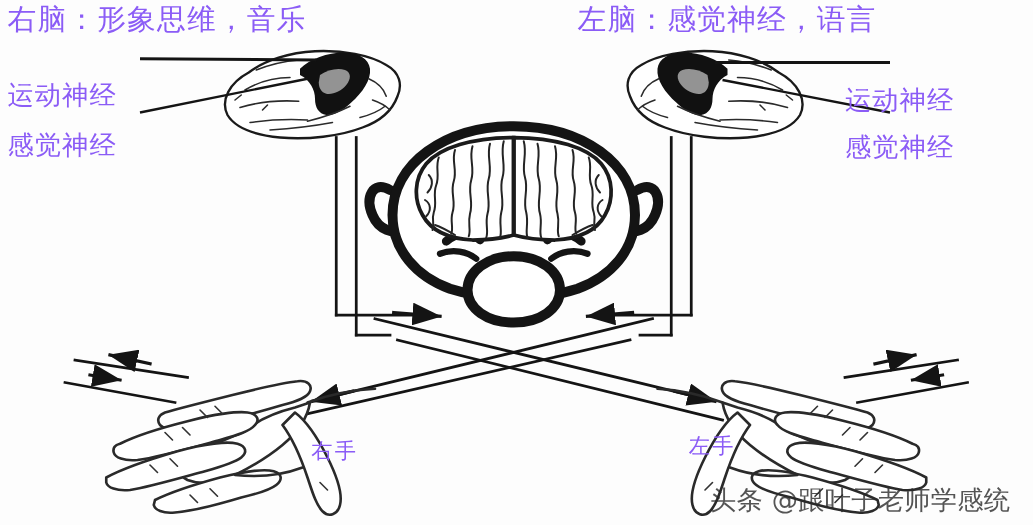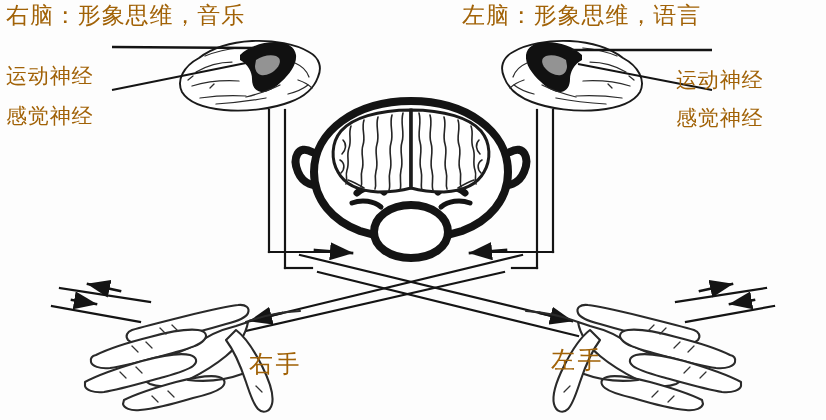--- a/index.html
+++ b/index.html
@@ -13,29 +13,29 @@
     background:#fdfdfd;
     overflow:hidden;
   }
   #art{
     position:absolute;
     left:0; top:0;
     width:826px; height:420px;
   }
   .lbl{
     position:absolute;
-    color:#a16207;
-    font-family:Liberation Serif, serif;
+    color:#8b5cf6;
+    font-family:Liberation Sans, sans-serif;
     white-space:nowrap;
     line-height:1;
     letter-spacing:0.04em;
   }
   .title{ font-size:23px; }
   .nerve{ font-size:21px;margin-top:28px; }
-  .hand{ font-size:24px; letter-spacing:0.10em; }
+  .hand{ font-size:17px; letter-spacing:0.10em; }
 
   #t-right-title{ left:6px;  top:4px; }
   #t-right-motor{ left:6px;  top:38px; }
   #t-right-sensory{ left:6px; top:78px; }
 
   #t-left-title{ left:462px; top:4px; }
   #t-left-motor{ left:676px; top:42px; }
   #t-left-sensory{ left:676px; top:80px; }
 
   #t-hand-right{ left:249px; top:352px; }
@@ -283,24 +283,25 @@
       </g>
     </g>
   </svg>
 
   <div class="lbl title" id="t-right-title">右脑：形象思维，音乐</div>
 
   <div class="lbl nerve" id="t-right-motor">运动神经</div>
 
   <div class="lbl nerve" id="t-right-sensory">感觉神经</div>
 
-  <div class="lbl title" id="t-left-title">左脑：形象思维，语言</div>
+  <div class="lbl title" id="t-left-title">左脑：感觉神经，语言</div>
 
   <div class="lbl nerve" id="t-left-motor">运动神经</div>
 
   <div class="lbl nerve" id="t-left-sensory">感觉神经</div>
 
   <div class="lbl hand" id="t-hand-right">右手</div>
 
   <div class="lbl hand" id="t-hand-left">左手</div>
 
+  <div id="watermark">头条 @跟叶子老师学感统</div>
 
 </div>
 
 </body></html>

